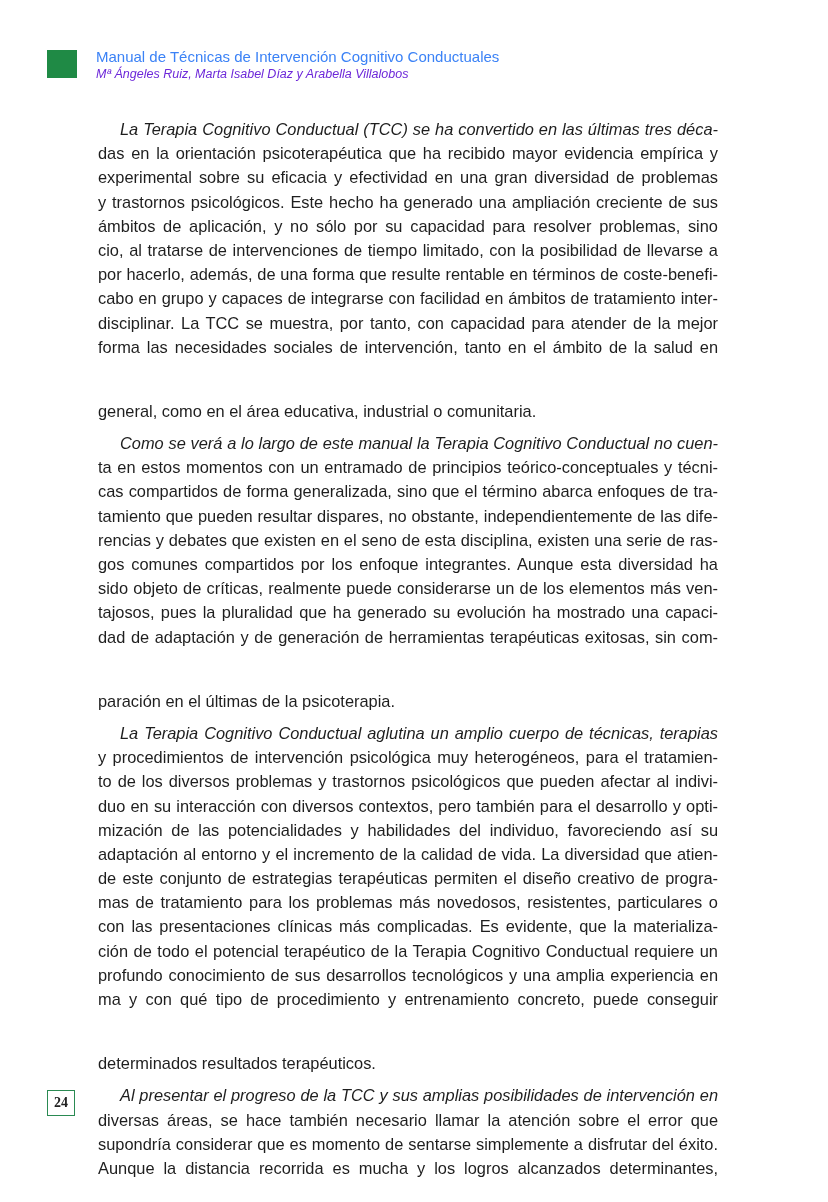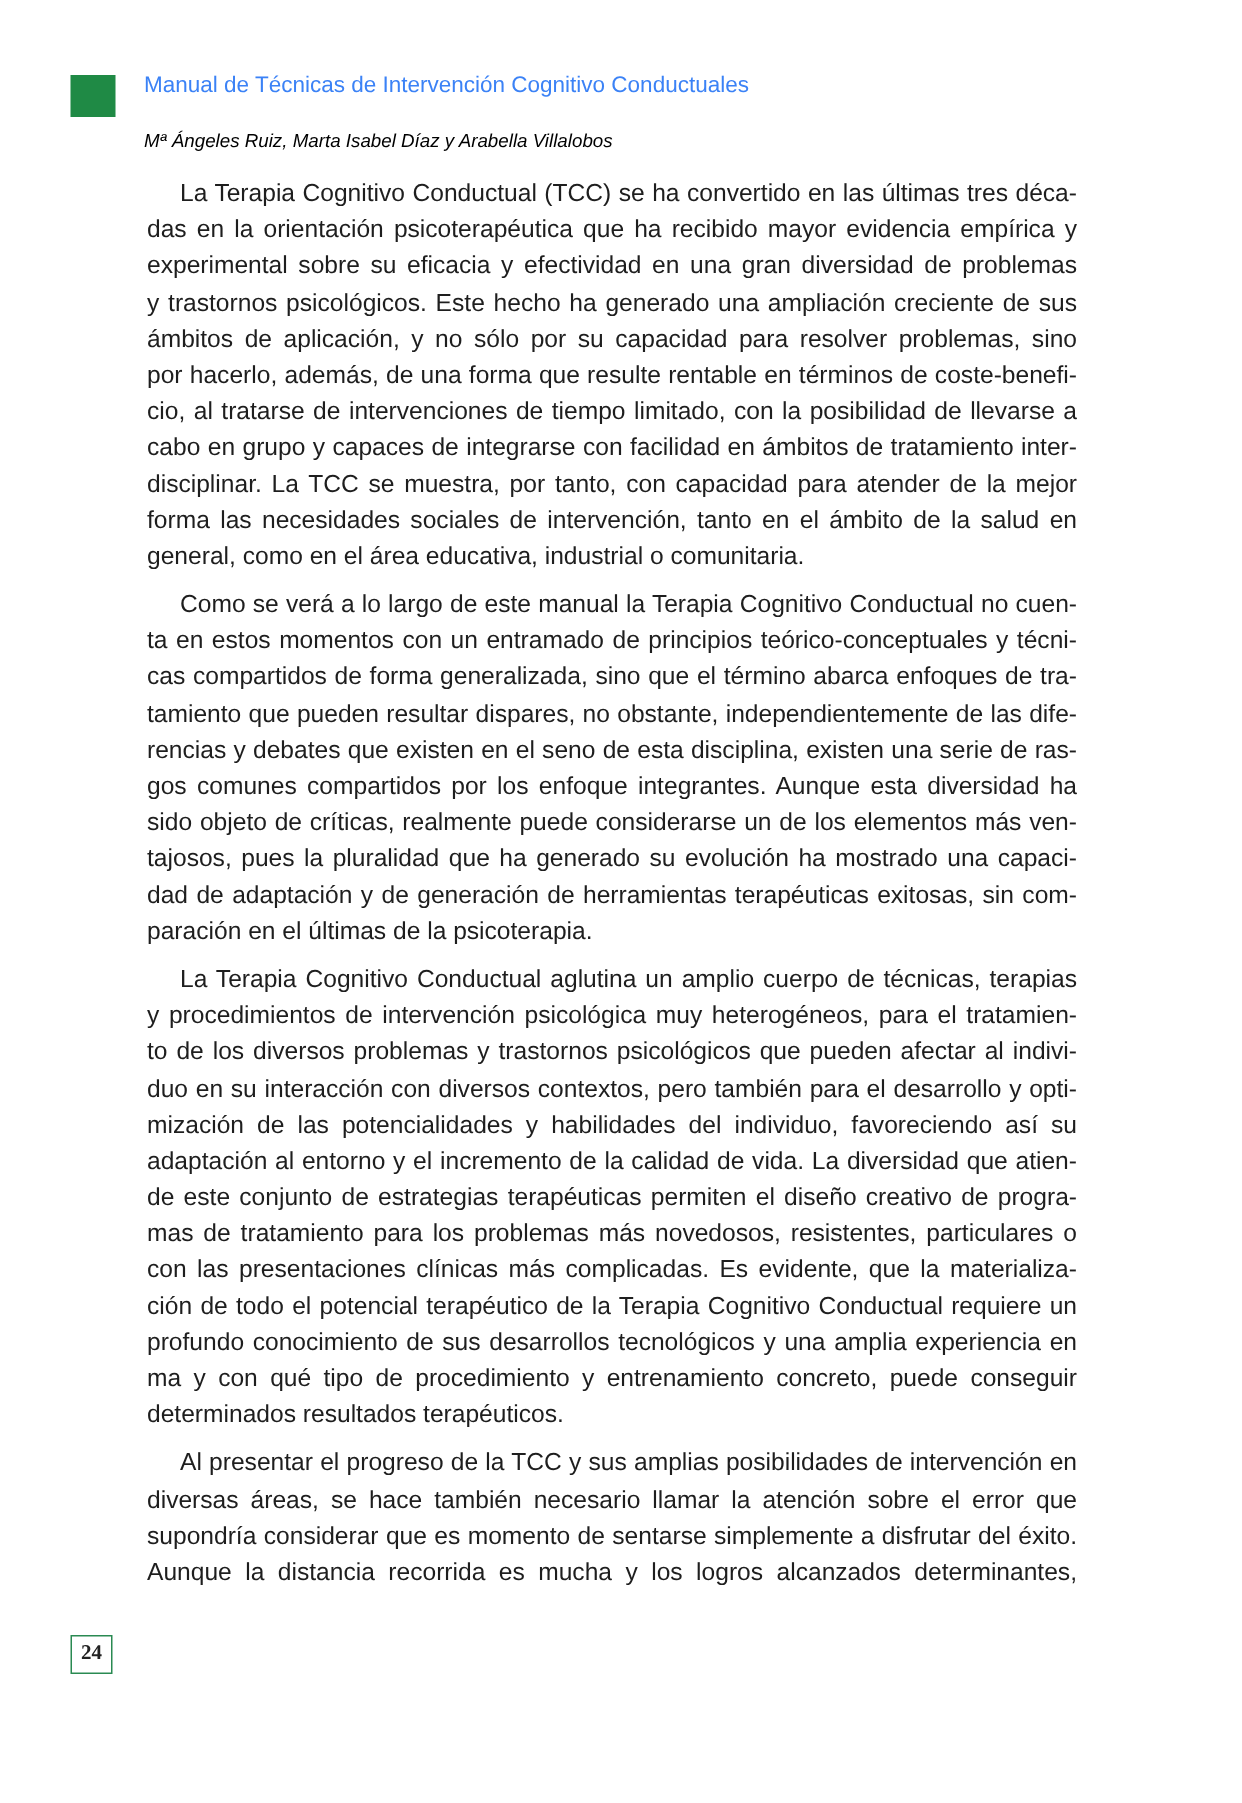--- a/index.html
+++ b/index.html
@@ -1,42 +1,42 @@
 <!DOCTYPE html>
 <html><head>
 <meta charset="utf-8">
 <style>
   html, body { margin: 0; padding: 0; background: #ffffff; }
   body { width: 828px; height: 1202px; position: relative; overflow: hidden; font-family: "Liberation Sans", sans-serif; color: #1e1e1e; }
   .header-square { position: absolute; left: 47px; top: 50px; width: 30px; height: 28px; background: #1f8a45; }
   .header-title { position: absolute; left: 96px; top: 48px; font-size: 15px; color: #3b82f6; white-space: nowrap; }
-  .header-authors { position: absolute; left: 96px; top: 87px; font-size: 12.5px; font-style: italic; color: #000000; white-space: nowrap; }
+  .header-authors { position: absolute; left: 96px; top: 67px; font-size: 12.5px; font-style: italic; color: #6d28d9; white-space: nowrap; }
   .body-text { position: absolute; left: 98px; top: 117px; width: 620px; font-size: 16.4px; }
   .para { margin: 0 0 8px 0; }
   .line { display: block; height: 24.2px; line-height: 24.2px; text-align: justify; text-align-last: justify; white-space: nowrap; }
-  .line.last { text-align-last: left; }
-  .line.first { text-indent: 22px; }
+  .line.last { text-align-last: left; margin-top: 40px; }
+  .line.first { text-indent: 22px; font-style: italic; }
   .page-number { position: absolute; left: 47px; top: 1090px; width: 28px; height: 26px; border: 1.5px solid #2a8a52; box-sizing: border-box; display:flex; align-items:center; justify-content:center; font-family: "Liberation Serif", serif; font-weight: bold; font-size: 14px; color: #222; text-align: center; }
 </style>
 </head>
 <body>
 
 <div class="header-square"></div>
 <div class="header-title">Manual de Técnicas de Intervención Cognitivo Conductuales</div>
 <div class="header-authors">Mª Ángeles Ruiz, Marta Isabel Díaz y Arabella Villalobos</div>
 
 <div class="body-text" id="body-text">
     <p class="para">
       <span class="line first">La Terapia Cognitivo Conductual (TCC) se ha convertido en las últimas tres déca-</span>
       <span class="line">das en la orientación psicoterapéutica que ha recibido mayor evidencia empírica y</span>
       <span class="line">experimental sobre su eficacia y efectividad en una gran diversidad de problemas</span>
       <span class="line">y trastornos psicológicos. Este hecho ha generado una ampliación creciente de sus</span>
       <span class="line">ámbitos de aplicación, y no sólo por su capacidad para resolver problemas, sino</span>
+      <span class="line">cio, al tratarse de intervenciones de tiempo limitado, con la posibilidad de llevarse a</span>
       <span class="line">por hacerlo, además, de una forma que resulte rentable en términos de coste-benefi-</span>
-      <span class="line">cio, al tratarse de intervenciones de tiempo limitado, con la posibilidad de llevarse a</span>
       <span class="line">cabo en grupo y capaces de integrarse con facilidad en ámbitos de tratamiento inter-</span>
       <span class="line">disciplinar. La TCC se muestra, por tanto, con capacidad para atender de la mejor</span>
       <span class="line">forma las necesidades sociales de intervención, tanto en el ámbito de la salud en</span>
       <span class="line last">general, como en el área educativa, industrial o comunitaria.</span>
     </p>
     <p class="para">
       <span class="line first">Como se verá a lo largo de este manual la Terapia Cognitivo Conductual no cuen-</span>
       <span class="line">ta en estos momentos con un entramado de principios teórico-conceptuales y técni-</span>
       <span class="line">cas compartidos de forma generalizada, sino que el término abarca enfoques de tra-</span>
       <span class="line">tamiento que pueden resultar dispares, no obstante, independientemente de las dife-</span>

